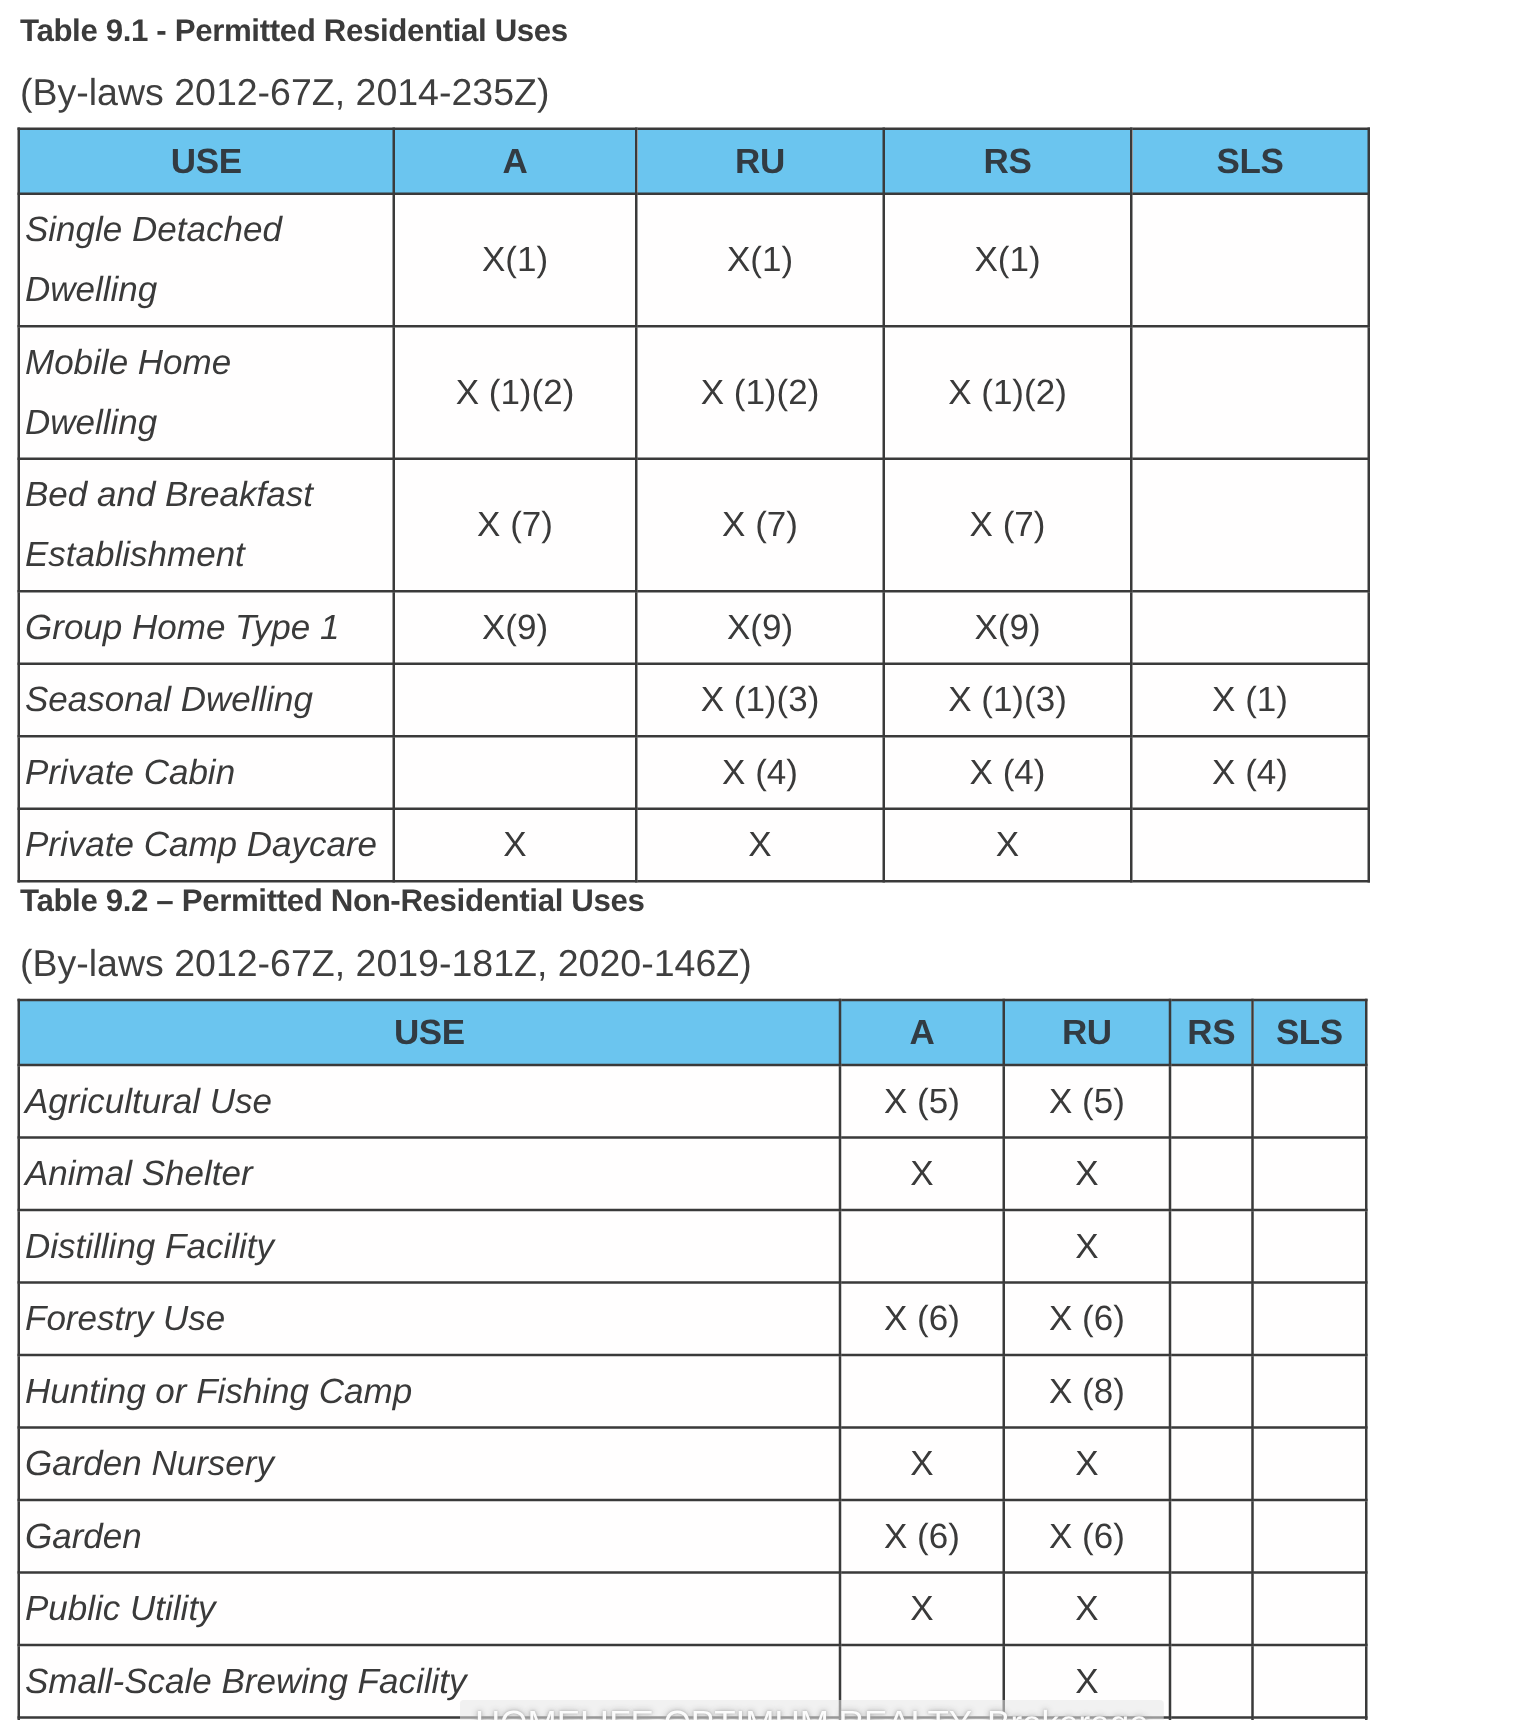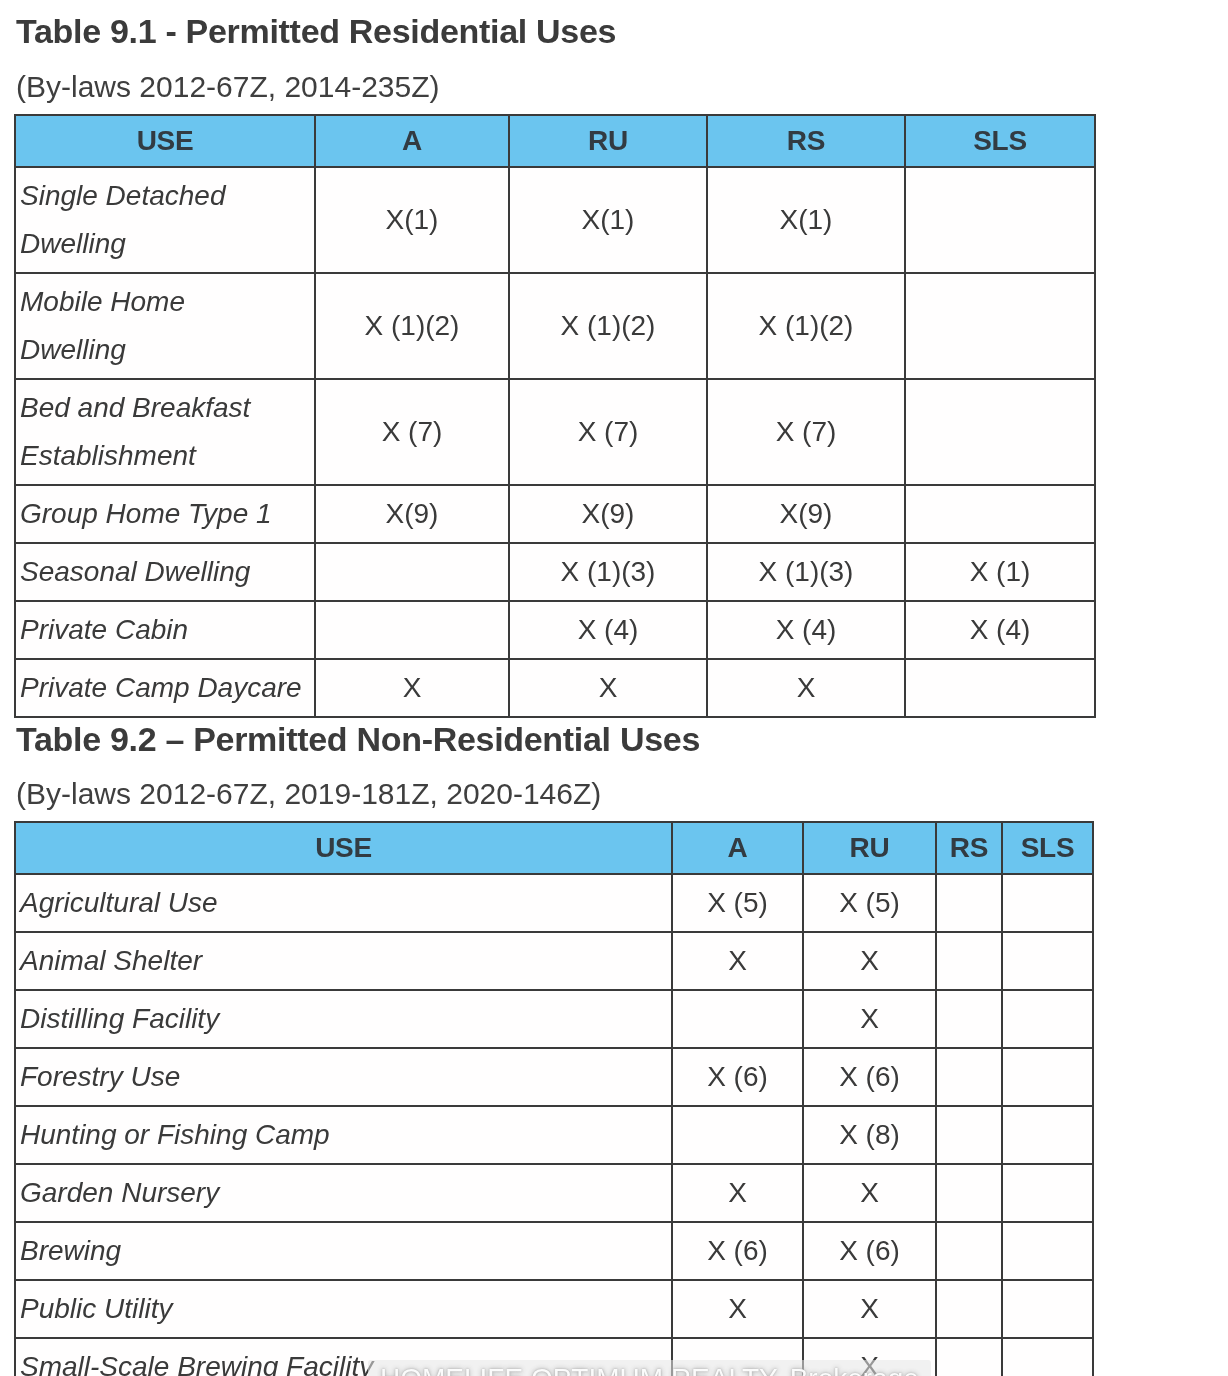--- a/index.html
+++ b/index.html
@@ -13,21 +13,21 @@
     color: #3b3b3b;
   }
   .page {
     position: relative;
     width: 1228px;
     height: 1376px;
     padding: 10px 0 0 14px;
     box-sizing: border-box;
   }
   h1.table-title {
-    font-size: 34px;
+    font-size: 25px;
     font-weight: bold;
     color: #3b3b3b;
     letter-spacing: -0.3px;
     margin: 0 0 16px 2px;
     line-height: 1.25;
   }
   h1.table-title.second {
   }
   p.bylaws {
     font-size: 30px;
@@ -228,21 +228,21 @@
           <td class="c4 val"></td>
         </tr>
         <tr>
           <td class="c0 use">Garden Nursery</td>
           <td class="c1 val">X</td>
           <td class="c2 val">X</td>
           <td class="c3 val"></td>
           <td class="c4 val"></td>
         </tr>
         <tr>
-          <td class="c0 use">Brewing</td>
+          <td class="c0 use">Garden</td>
           <td class="c1 val">X (6)</td>
           <td class="c2 val">X (6)</td>
           <td class="c3 val"></td>
           <td class="c4 val"></td>
         </tr>
         <tr>
           <td class="c0 use">Public Utility</td>
           <td class="c1 val">X</td>
           <td class="c2 val">X</td>
           <td class="c3 val"></td>

